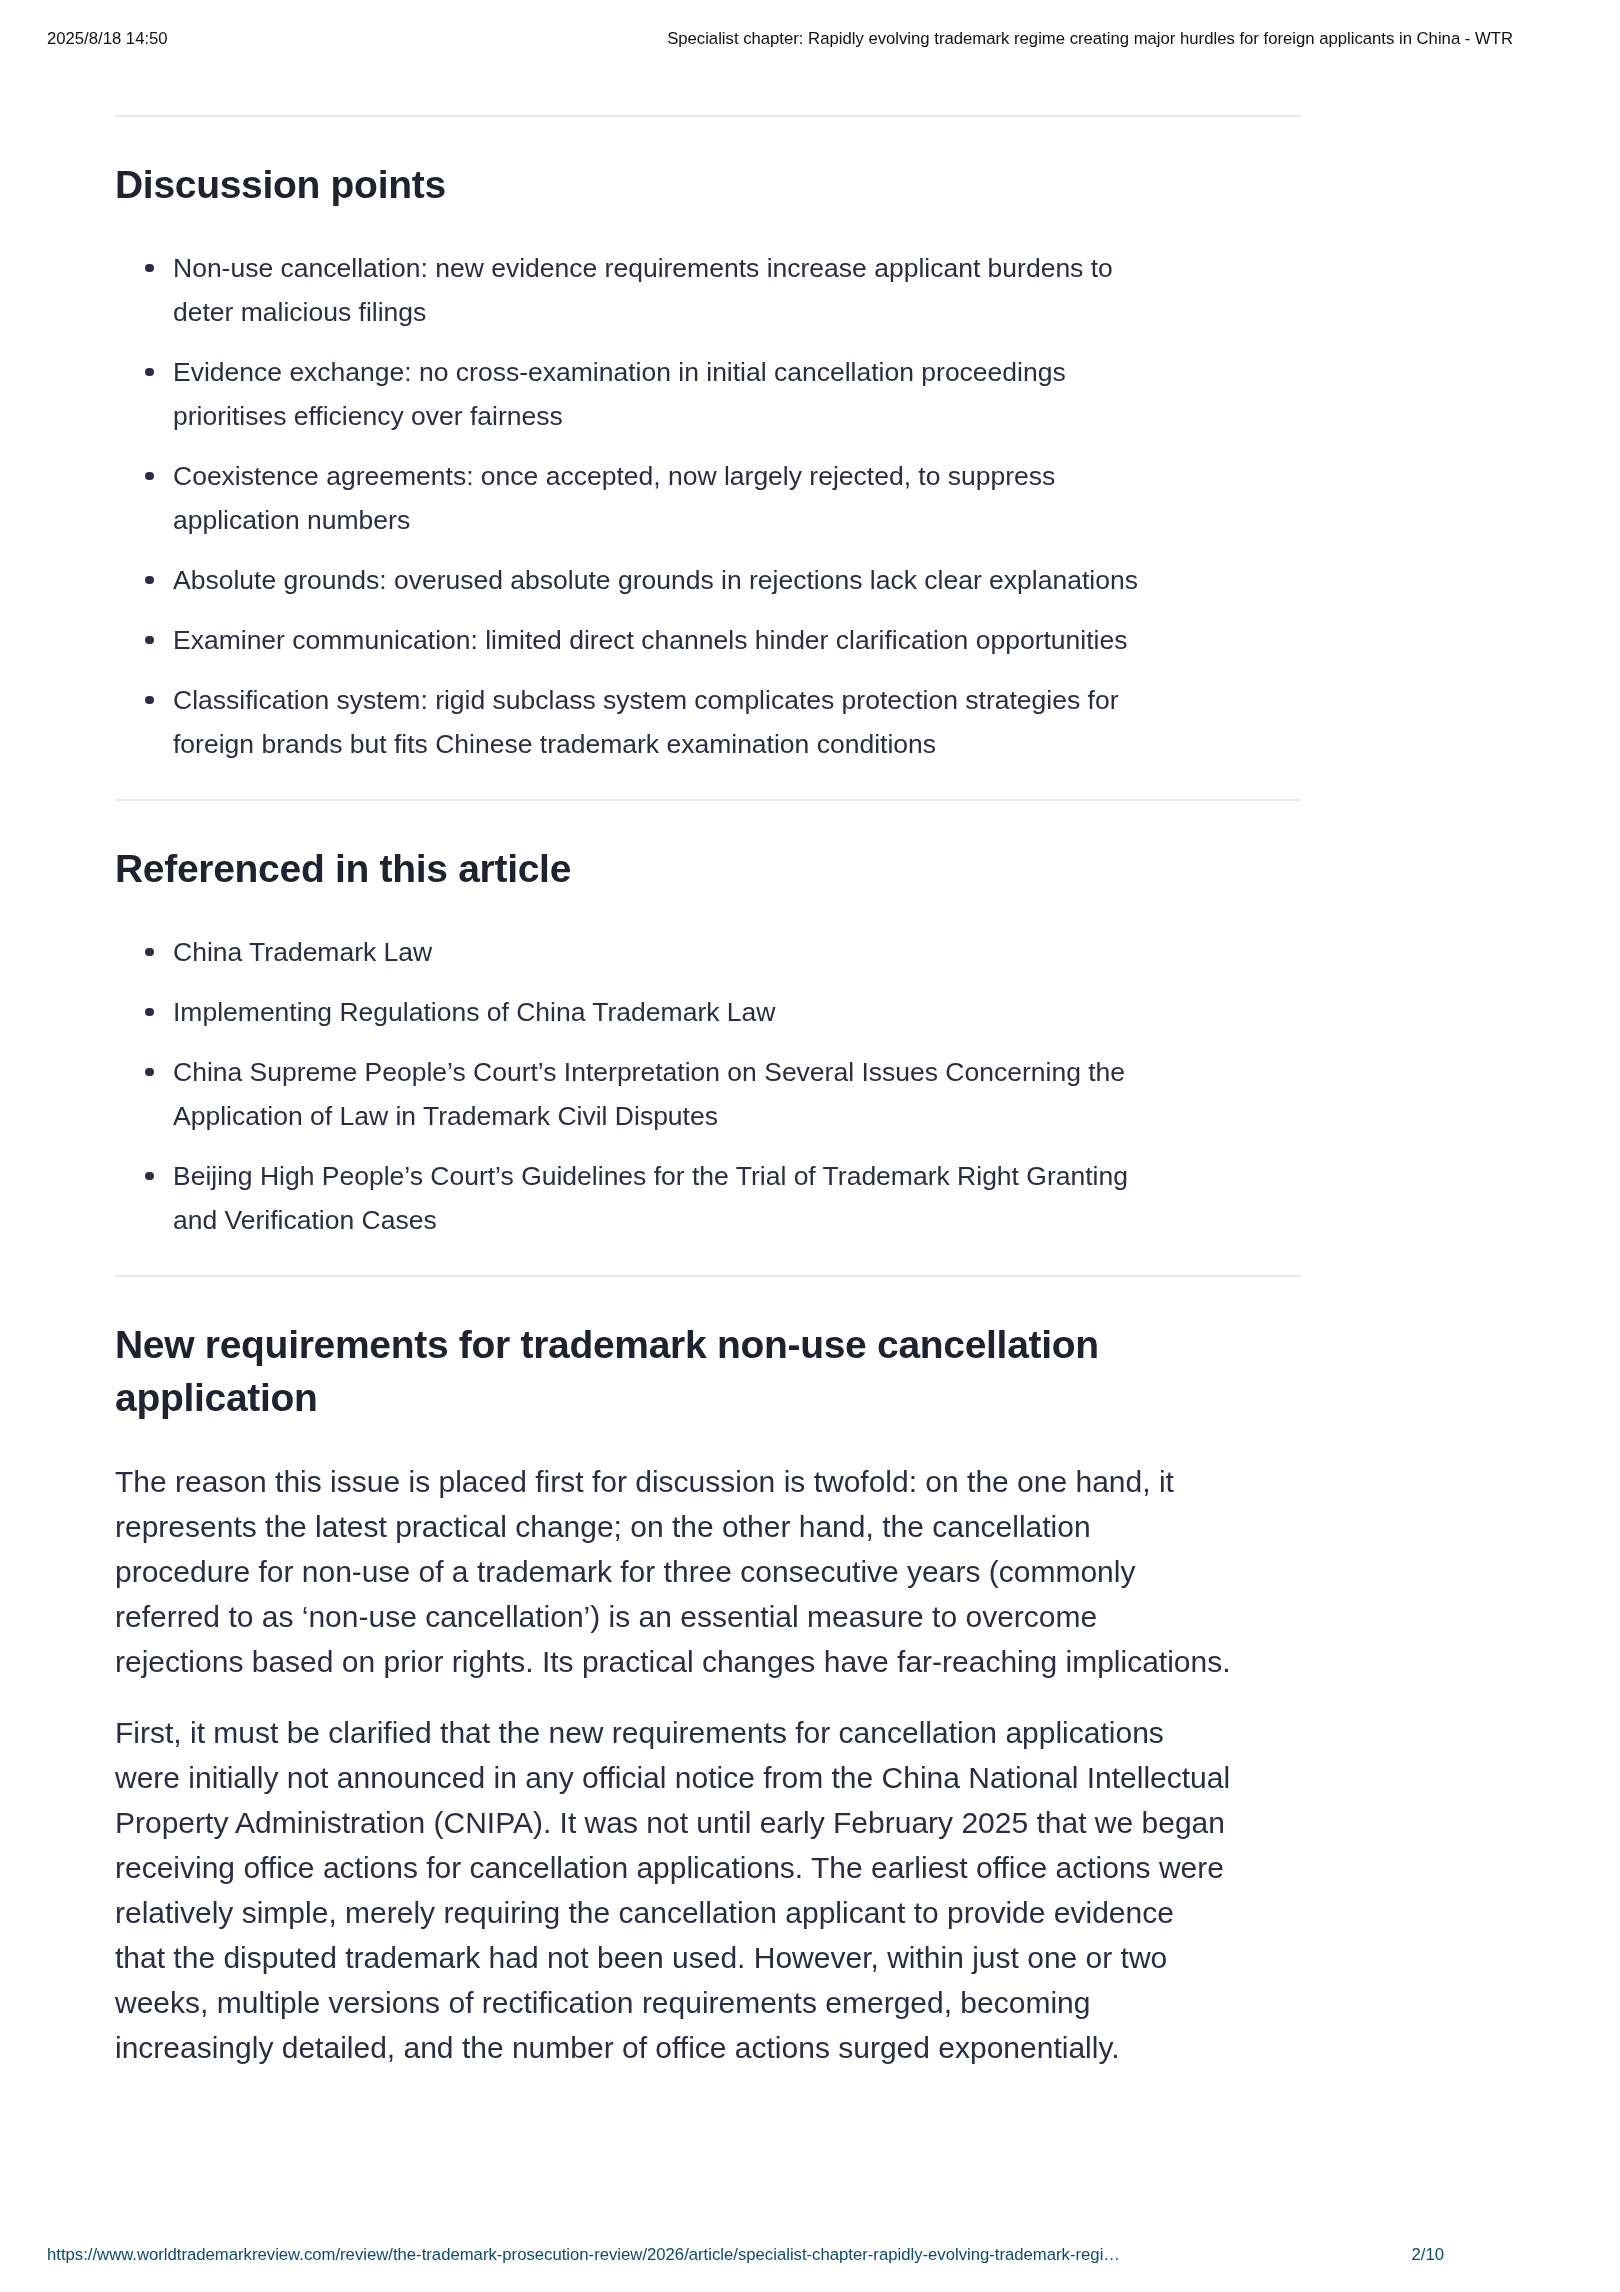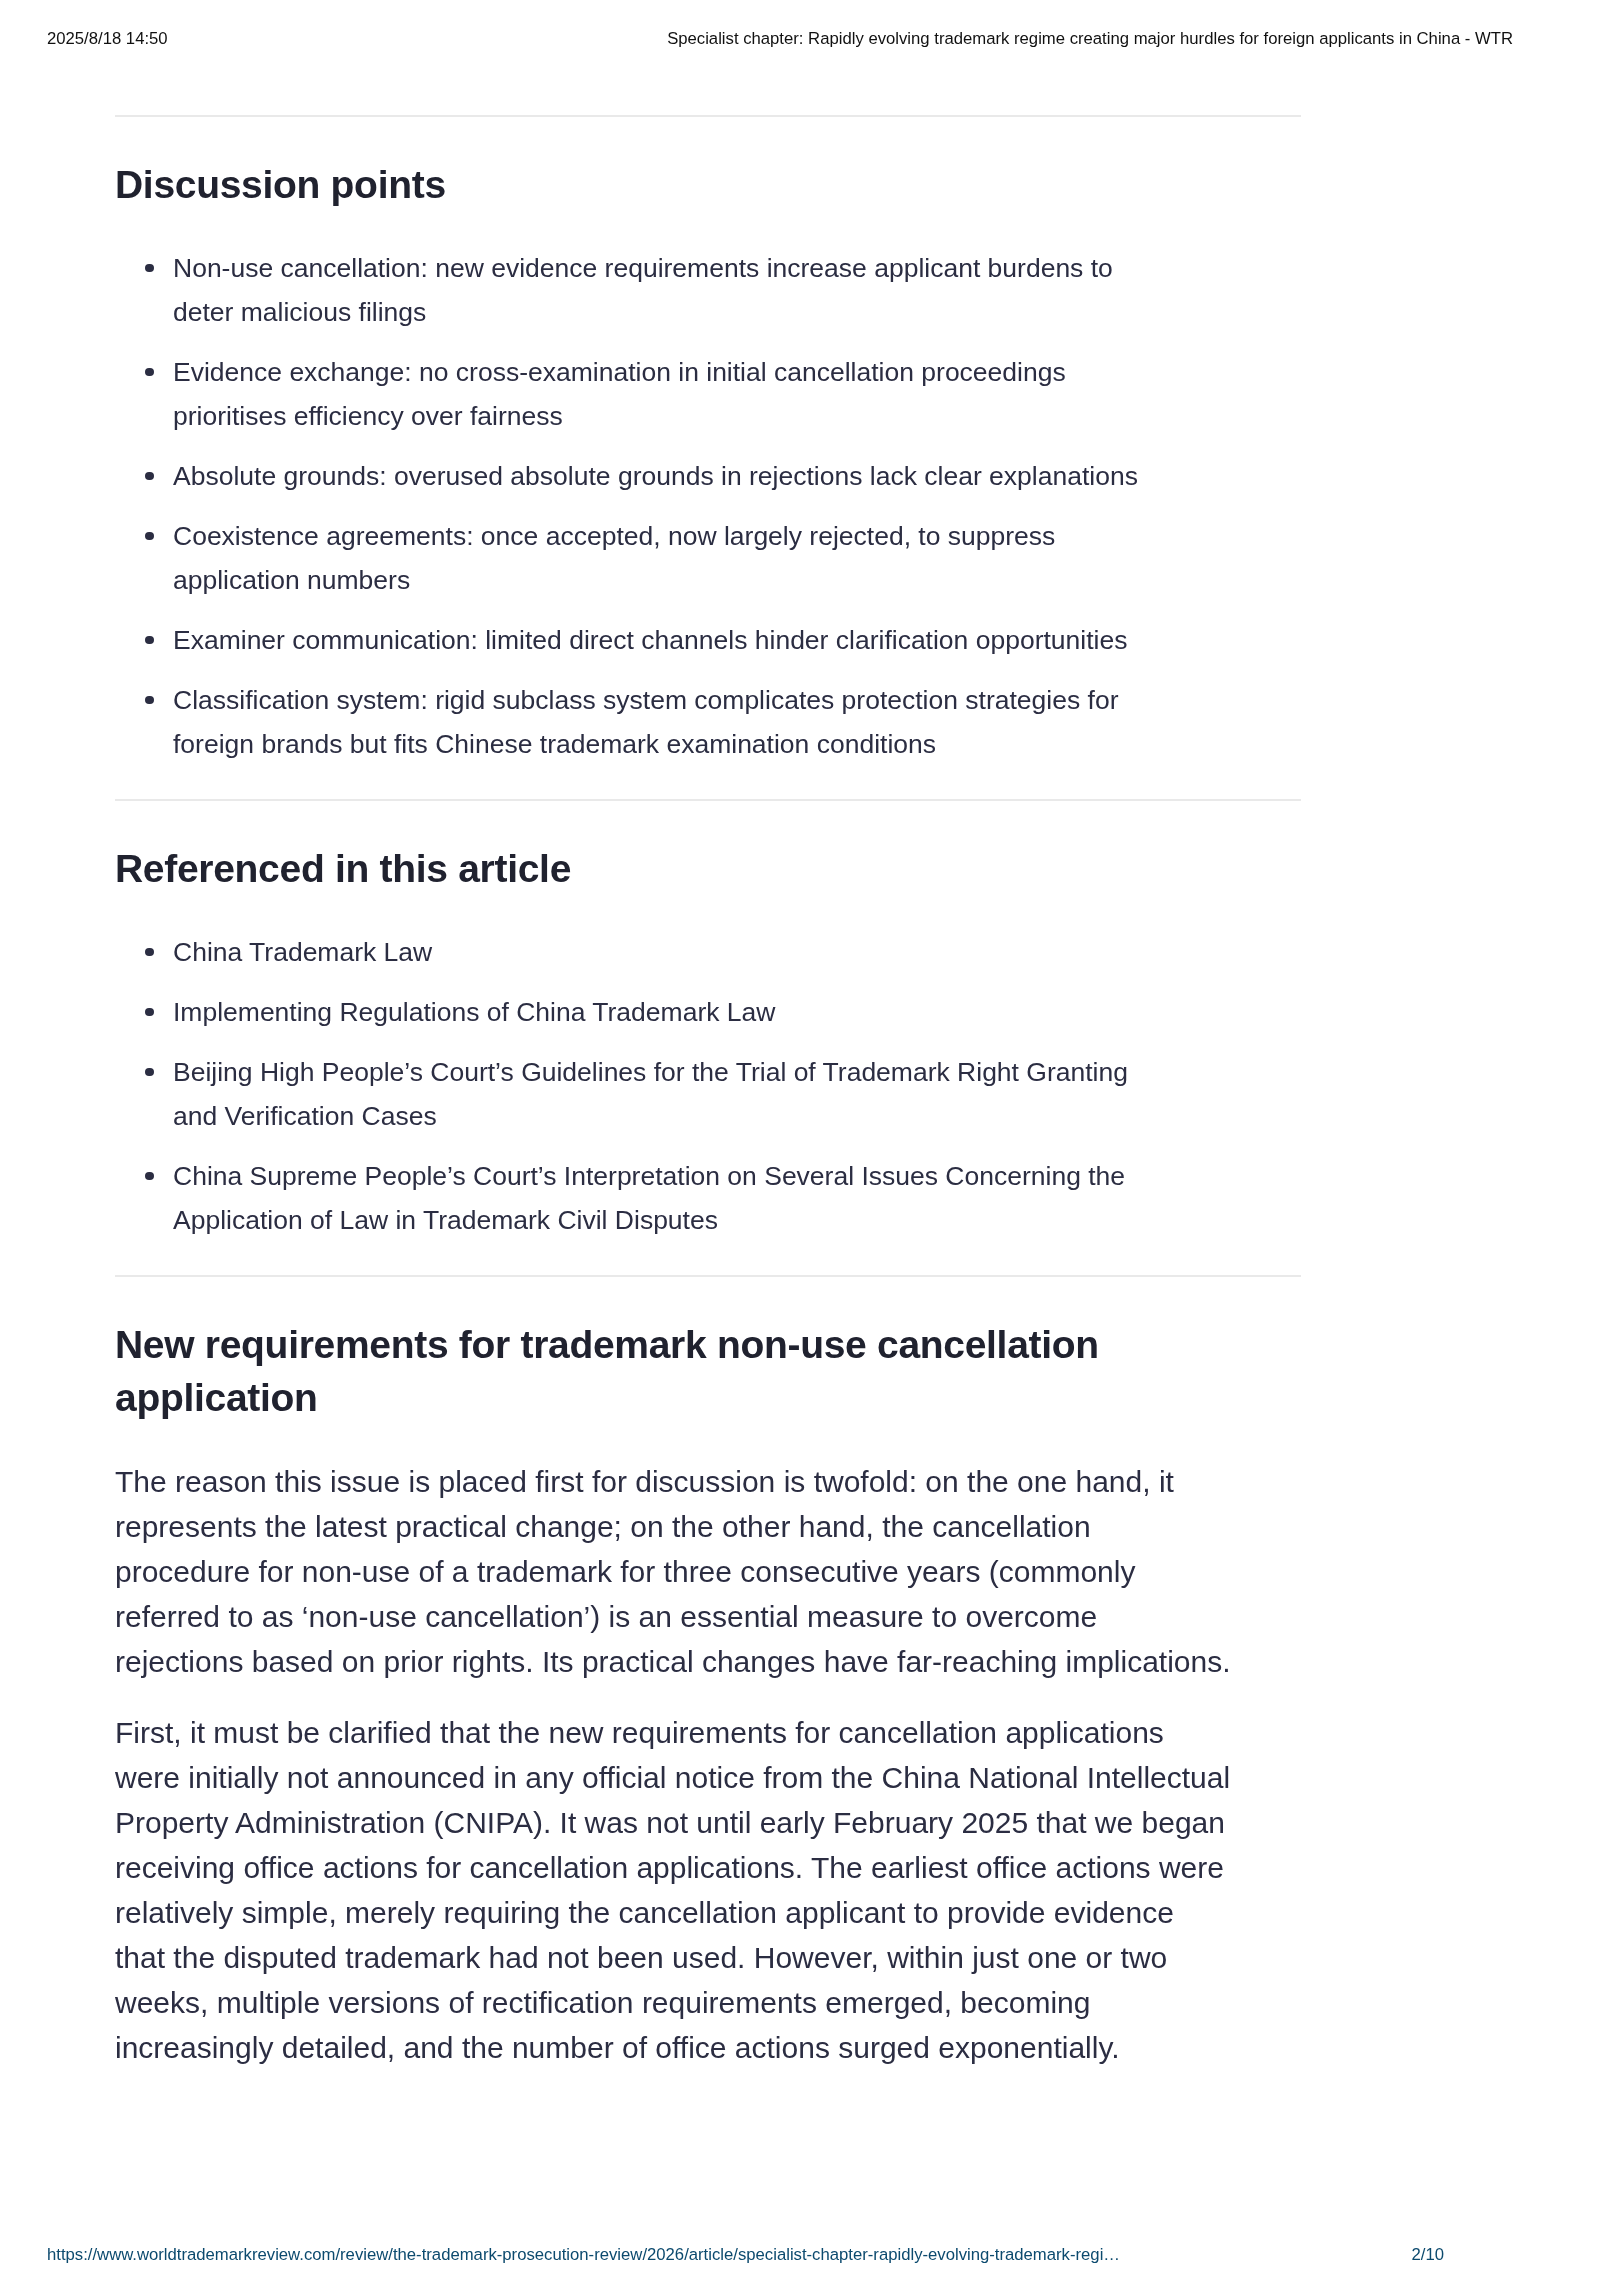--- a/index.html
+++ b/index.html
@@ -135,34 +135,34 @@
   </div>
 
   <div class="article">
 
     <hr class="divider">
     <h2 class="section-heading">Discussion points</h2>
     <ul class="bullet-list">
 
     <li><span>Non-use cancellation: new evidence requirements increase applicant burdens to deter malicious filings</span></li>
         <li><span>Evidence exchange: no cross-examination in initial cancellation proceedings prioritises efficiency over fairness</span></li>
+        <li><span>Coexistence agreements: once accepted, now largely rejected, to suppress application numbers</span></li>
         <li><span>Absolute grounds: overused absolute grounds in rejections lack clear explanations</span></li>
-        <li><span>Coexistence agreements: once accepted, now largely rejected, to suppress application numbers</span></li>
         <li><span>Examiner communication: limited direct channels hinder clarification opportunities</span></li>
         <li><span>Classification system: rigid subclass system complicates protection strategies for foreign brands but fits Chinese trademark examination conditions</span></li>
       </ul>
 
     <hr class="divider">
     <h2 class="section-heading">Referenced in this article</h2>
     <ul class="bullet-list">
 
     <li><span>China Trademark Law</span></li>
         <li><span>Implementing Regulations of China Trademark Law</span></li>
+        <li><span>China Supreme People’s Court’s Interpretation on Several Issues Concerning the Application of Law in Trademark Civil Disputes</span></li>
         <li><span>Beijing High People’s Court’s Guidelines for the Trial of Trademark Right Granting and Verification Cases</span></li>
-        <li><span>China Supreme People’s Court’s Interpretation on Several Issues Concerning the Application of Law in Trademark Civil Disputes</span></li>
       </ul>
 
     <hr class="divider">
     <h1 class="section-heading">New requirements for trademark non-use cancellation application</h1>
     <p class="body-paragraph">The reason this issue is placed first for discussion is twofold: on the one hand, it represents the latest practical change; on the other hand, the cancellation procedure for non-use of a trademark for three consecutive years (commonly referred to as ‘non-use cancellation’) is an essential measure to overcome rejections based on prior rights. Its practical changes have far-reaching implications.</p>
     <p class="body-paragraph">First, it must be clarified that the new requirements for cancellation applications were initially not announced in any official notice from the China National Intellectual Property Administration (CNIPA). It was not until early February 2025 that we began receiving office actions for cancellation applications. The earliest office actions were relatively simple, merely requiring the cancellation applicant to provide evidence that the disputed trademark had not been used. However, within just one or two weeks, multiple versions of rectification requirements emerged, becoming increasingly detailed, and the number of office actions surged exponentially.</p>
 
   </div>
 
   <div class="print-footer">

